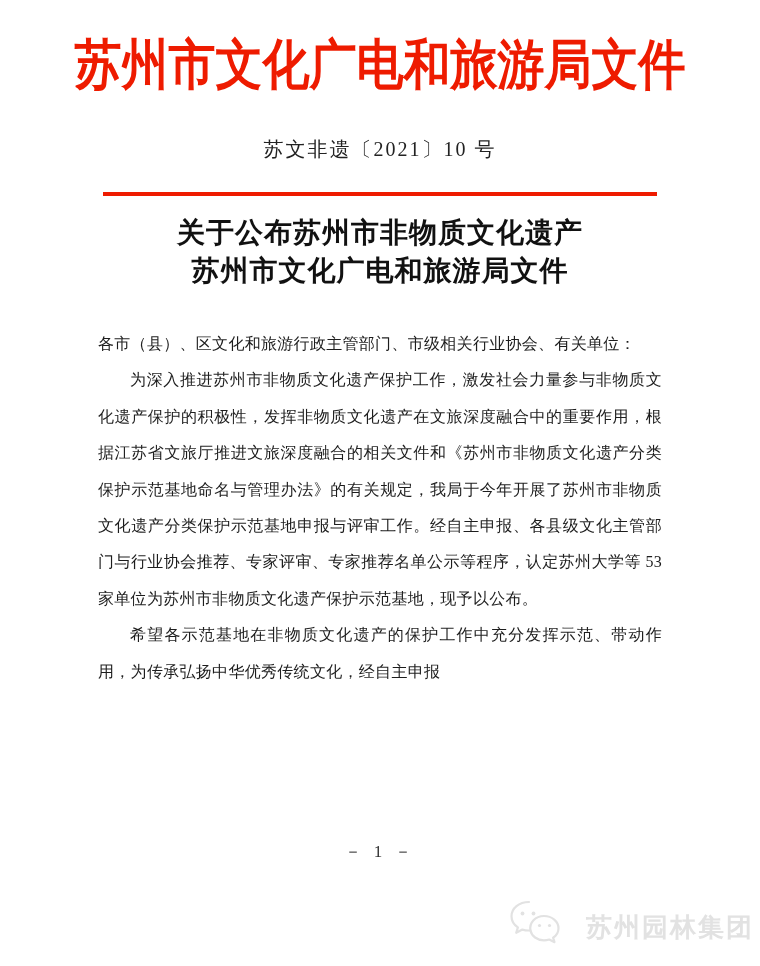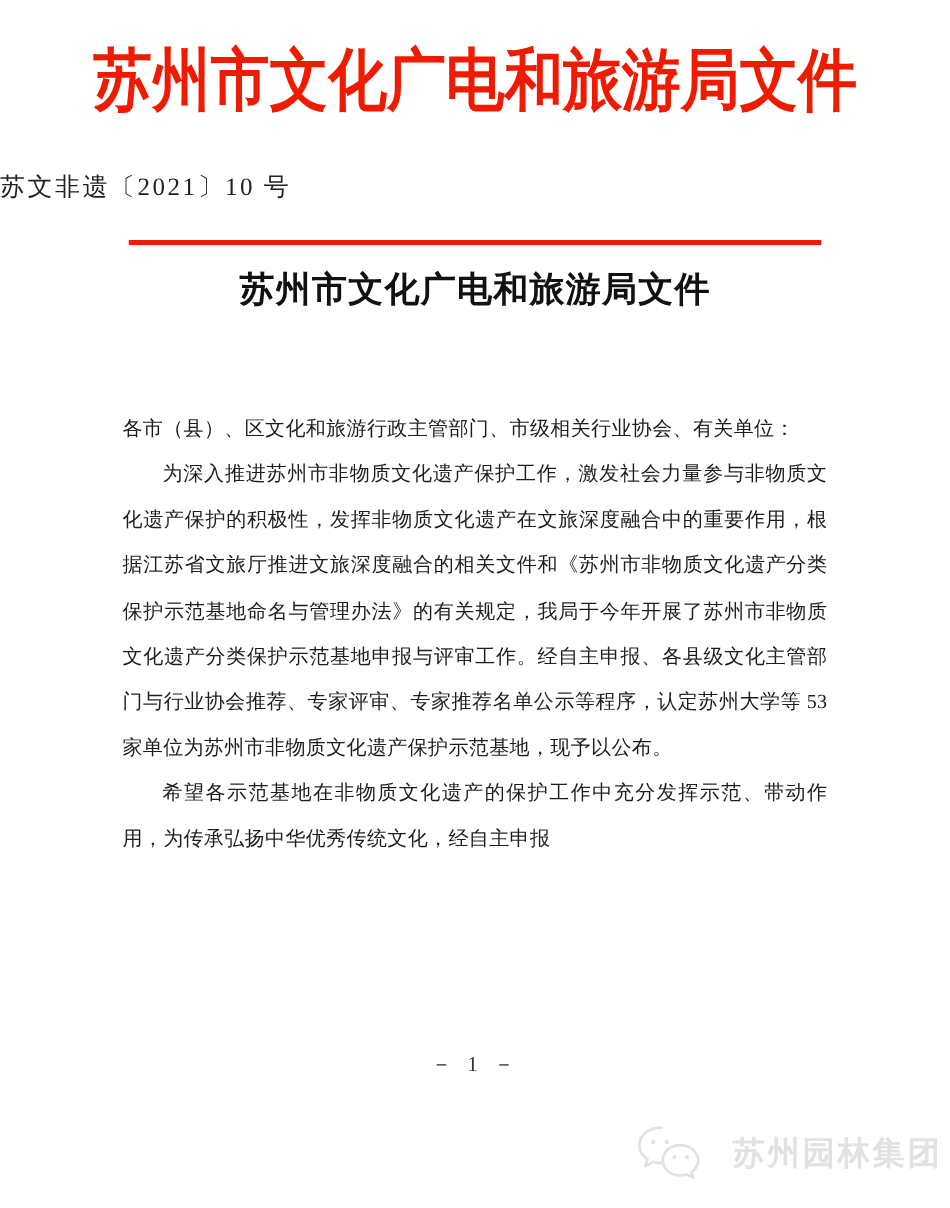--- a/index.html
+++ b/index.html
@@ -24,21 +24,21 @@
     font-weight: bold;
     letter-spacing: 0px;
     white-space: nowrap;
     line-height: 78px;
     transform: scaleY(1.15);
     transform-origin: top center;
   }
   .doc-number {
     position: absolute;
     top: 136px; left: 0; right: 0;
-    text-align: left;
+    text-align: center;
     font-size: 20px;
     letter-spacing: 2px;
     color: #222;
   }
   .red-line {
     position: absolute;
     top: 192px; left: 103px;
     width: 554px; height: 4px;
     background: var(--accent, #ee1b00);
   }
@@ -69,21 +69,21 @@
     top: 840px; left: 0; right: 0;
     text-align: center;
     font-size: 17px;
     letter-spacing: 4px;
     color: #333;
   }
   .watermark {
     position: absolute;
     top: 899px; right: 6px;
     display: flex;
-    align-items: center;
+    align-items: flex-end;
     gap: 24px;
     color: var(--wm, #e2e2e2);
   }
   .watermark .wm-label {
     font-size: 26px;
     font-weight: bold;
     letter-spacing: 2px;
     white-space: nowrap;
   }
   .watermark svg { display: block; }
@@ -93,20 +93,21 @@
 
 <div class="page">
 
   <div class="org-title">苏州市文化广电和旅游局文件</div>
 
   <div class="doc-number">苏文非遗〔2021〕10 号</div>
 
   <div class="red-line"></div>
 
   <div class="doc-title">
+    <div>关于公布苏州市非物质文化遗产</div>
     <div>苏州市文化广电和旅游局文件</div>
   </div>
 
   <div class="body-text">
     <p>各市（县）、区文化和旅游行政主管部门、市级相关行业协会、有关单位：</p>
     <p class="indent">为深入推进苏州市非物质文化遗产保护工作，激发社会力量参与非物质文化遗产保护的积极性，发挥非物质文化遗产在文旅深度融合中的重要作用，根据江苏省文旅厅推进文旅深度融合的相关文件和《苏州市非物质文化遗产分类保护示范基地命名与管理办法》的有关规定，我局于今年开展了苏州市非物质文化遗产分类保护示范基地申报与评审工作。经自主申报、各县级文化主管部门与行业协会推荐、专家评审、专家推荐名单公示等程序，认定苏州大学等 53 家单位为苏州市非物质文化遗产保护示范基地，现予以公布。</p>
     <p class="indent">希望各示范基地在非物质文化遗产的保护工作中充分发挥示范、带动作用，为传承弘扬中华优秀传统文化，经自主申报</p>
   </div>
 
   <div class="page-number">－ 1 －</div>

